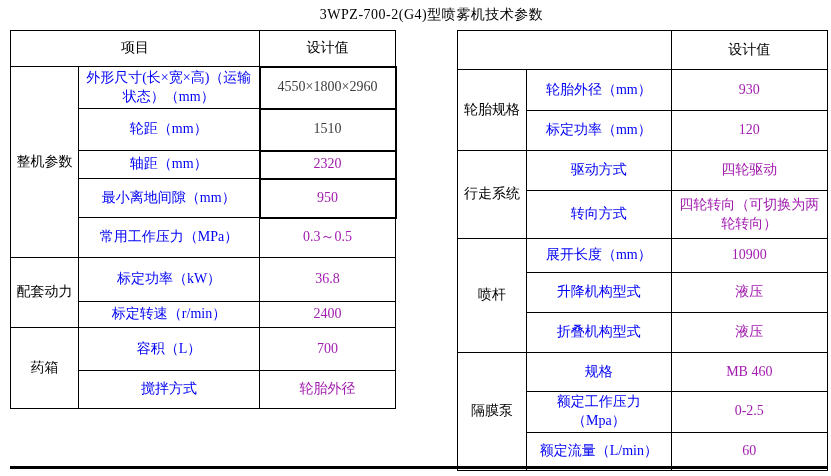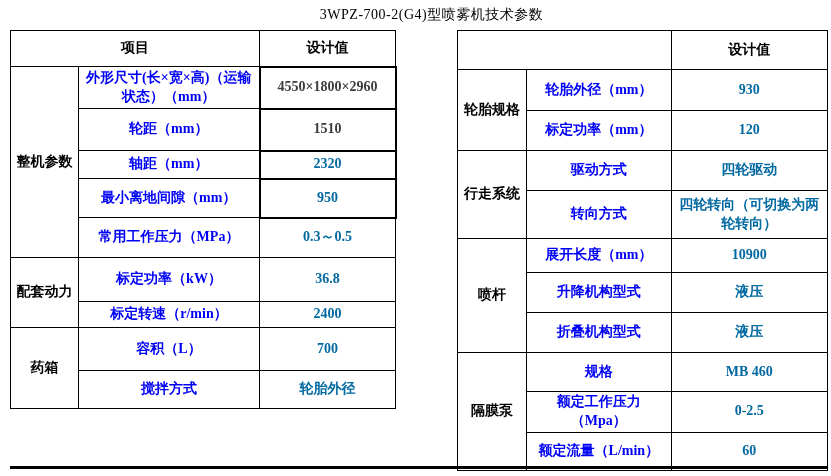--- a/index.html
+++ b/index.html
@@ -14,26 +14,26 @@
   }
   table.spec{
     position:absolute;top:30px;border-collapse:collapse;table-layout:fixed;
     background:#fff;
   }
   table.spec.left-tbl{left:10px;width:385px;}
   table.spec.right-tbl{left:457px;width:371px;}
   table.spec th,table.spec td{
     border:1px solid #000;
     text-align:center;vertical-align:middle;
-    font-size:14px;font-weight:bold;
+    font-size:14px;font-weight:normal;
     padding:1px 3px;line-height:1.35;
     overflow:hidden;
   }
   td.lbl{color:#0000f5;}
-  td.val{color:#0369a1;font-size:14px;}
+  td.val{color:#a21caf;font-size:14px;}
   td.val.dark{color:#3d3d3d;border-radius:21px;}
   td.val.boxed{border:2px solid #000;}
   td.grp,th.hdr{color:#000;}
   .bottom-rule{
     position:absolute;left:10px;top:466px;width:818px;height:3px;
     background:#000;
   }
 </style>
 </head>
 <body>

